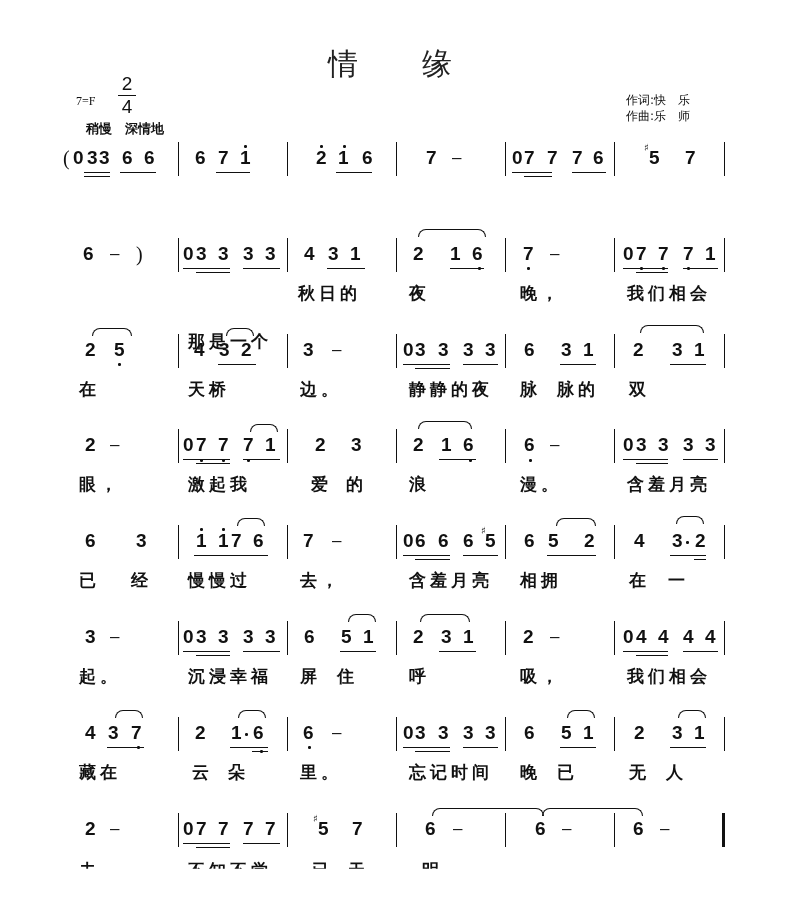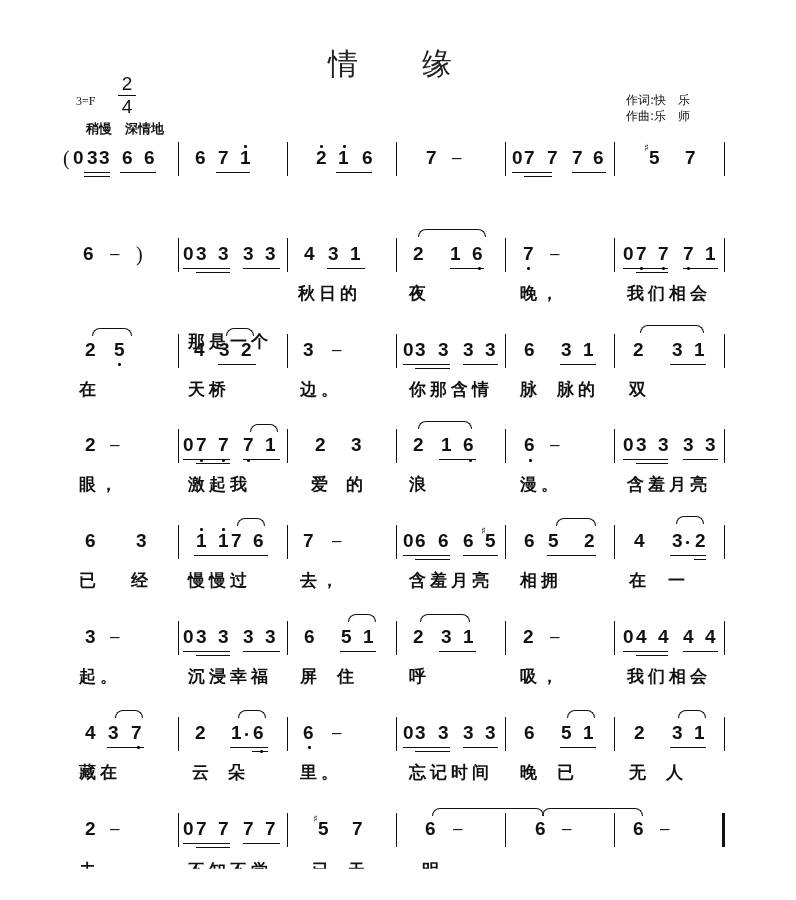--- a/index.html
+++ b/index.html
@@ -25,21 +25,21 @@
   .dot { position:absolute; width:2.5px; height:2.5px; border-radius:50%; background:#111; }
   .tie { position:absolute; border:1.3px solid #111; border-bottom:none; border-radius:8px 8px 0 0; height:7px; }
   .lyric { position:absolute; font-size:17px; font-family:"DejaVu Sans",sans-serif; font-weight:bold; letter-spacing:4px; white-space:nowrap; color:#111; }
   .lyric.cut { clip-path: inset(0 0 58% 0); }
 </style>
 </head>
 <body>
 
 <div class="abs title" style="left:328px;">情</div>
 <div class="abs title" style="left:422px;">缘</div>
-<div class="abs key">3=F</div>
+<div class="abs key">7=F</div>
 <div class="abs ts">
   <div>2</div>
   <div class="line"></div>
   <div>4</div>
 </div>
 <div class="abs tempo">稍慢　深情地</div>
 <div class="abs credits">
   <div>作词:快　乐</div>
   <div>作曲:乐　师</div>
 </div>
@@ -165,21 +165,21 @@
       <div class="ul" style="left: 560px; width: 36px; top: 26px;"></div>
       <div class="ul" style="left: 670px; width: 36px; top: 26px;"></div>
       <div class="ul" style="left: 415px; width: 35px; top: 30px;"></div>
       <div class="dot" style="left: 118px; top: 25px;"></div>
       <div class="tie" style="left: 92px; top: -10px; width: 38px;"></div>
       <div class="tie" style="left: 226px; top: -10px; width: 26px;"></div>
       <div class="tie" style="left: 640px; top: -13px; width: 62px;"></div>
       <div class="lyric" style="left: 79px; top: 40px;">在</div>
       <div class="lyric" style="left: 188px; top: 40px;">天桥</div>
       <div class="lyric" style="left: 300px; top: 40px;">边。</div>
-      <div class="lyric" style="left: 409px; top: 40px;">你那含情</div>
+      <div class="lyric" style="left: 409px; top: 40px;">静静的夜</div>
       <div class="lyric" style="left: 520px; top: 40px;">脉</div>
       <div class="lyric" style="left: 557px; top: 40px;">脉的</div>
       <div class="lyric" style="left: 629px; top: 40px;">双</div>
     </div>
     <div class="row" style="top: 433px;">
       <div class="note" style="left: 85px;">2</div>
       <div class="note" style="left: 183px;">0</div>
       <div class="note" style="left: 196px;">7</div>
       <div class="note" style="left: 218px;">7</div>
       <div class="note" style="left: 243px;">7</div>

